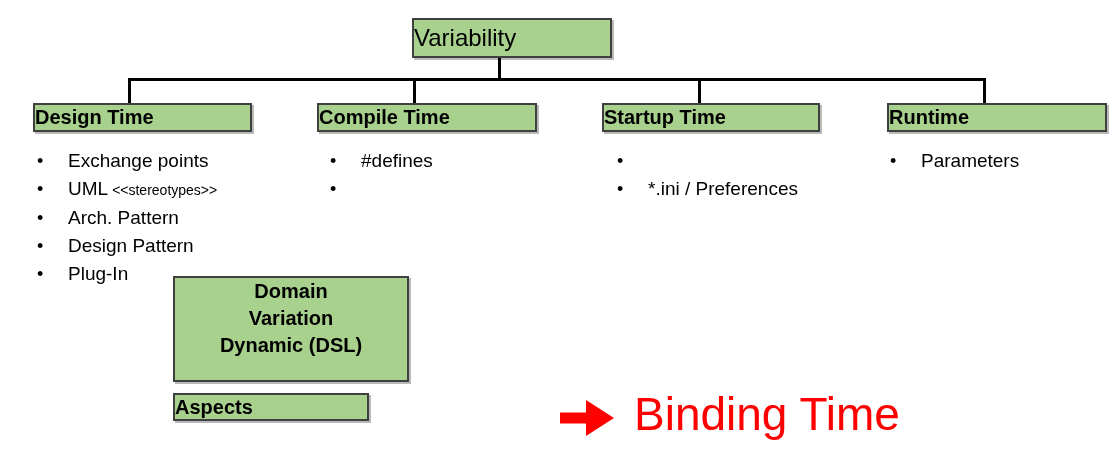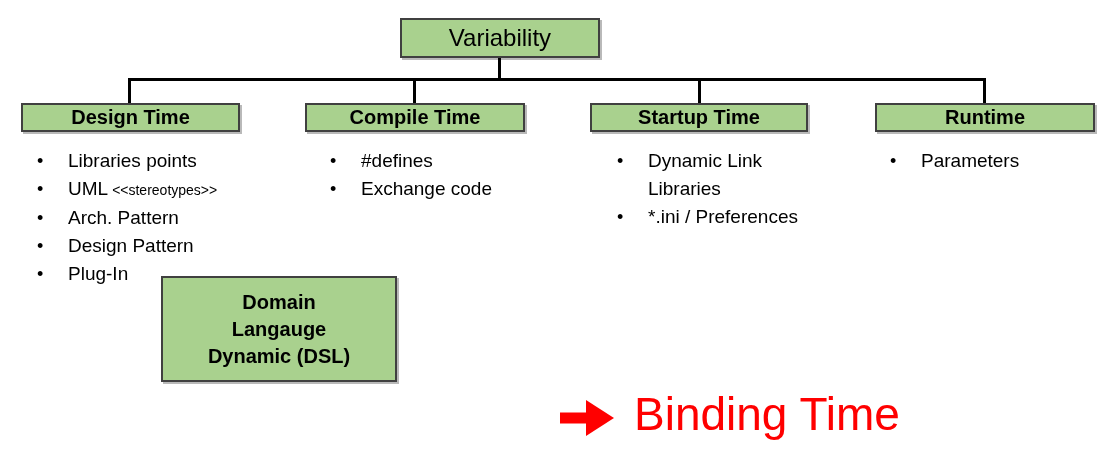--- a/index.html
+++ b/index.html
@@ -20,22 +20,23 @@
     position:relative;
     width:1115px;height:463px;
     background:var(--background);
     overflow:hidden;
   }
   .node{
     position:absolute;
     background:var(--box-fill);
     border:2px solid var(--box-border);
     box-shadow:2px 2px 0 rgba(128,128,128,0.55);
-    display:flex;align-items:center;justify-content:center;
+    display:flex;align-items:center;
     text-align:center;
+    margin-left:12px;
   }
   .node.root{font-size:24px;font-weight:400;}
   .node.header{font-size:20px;font-weight:700;}
   .node.dsl{
     font-size:20px;font-weight:700;
     flex-direction:column;line-height:27px;
   }
   .node.small{font-size:20px;font-weight:700;}
   .conn{position:absolute;background:var(--line);}
   ul.bullets{
@@ -100,21 +101,21 @@
   <div class="node header" style="left:590px;top:103px;width:218px;height:29px">
     <span>Startup Time</span>
   </div>
   <div class="node header" style="left:875px;top:103px;width:220px;height:29px">
     <span>Runtime</span>
   </div>
 
   <ul class="bullets" style="left:35px;top:147px;width:280px">
     <li>
       <span class="dot">•</span>
-      <span>Libraries points</span>
+      <span>Exchange points</span>
     </li>
     <li>
       <span class="dot">•</span>
       <span><span>UML</span><small>&lt;&lt;stereotypes&gt;&gt;</small></span>
     </li>
     <li>
       <span class="dot">•</span>
       <span>Arch. Pattern</span>
     </li>
     <li>
@@ -127,48 +128,49 @@
     </li>
   </ul>
 
   <ul class="bullets" style="left:328px;top:147px;width:240px">
     <li>
       <span class="dot">•</span>
       <span>#defines</span>
     </li>
     <li>
       <span class="dot">•</span>
-      <span>Exchange code</span>
     </li>
   </ul>
 
   <ul class="bullets" style="left:615px;top:147px;width:196px">
     <li>
       <span class="dot">•</span>
-      <span>Dynamic Link Libraries</span>
     </li>
     <li>
       <span class="dot">•</span>
       <span>*.ini / Preferences</span>
     </li>
   </ul>
 
   <ul class="bullets" style="left:888px;top:147px;width:210px">
     <li>
       <span class="dot">•</span>
       <span>Parameters</span>
     </li>
   </ul>
 
   <div class="node dsl" style="left:161px;top:276px;width:236px;height:106px">
     <div>Domain</div>
-    <div>Langauge</div>
+    <div>Variation</div>
     <div>Dynamic (DSL)</div>
   </div>
 
+  <div class="node small" style="left:161px;top:393px;width:196px;height:28px">
+    <span>Aspects</span>
+  </div>
 
   <div class="binding">
     <svg class="arrow" viewBox="0 0 56 40">
       <rect x="0" y="14.5" width="28" height="11" fill="#FF0000"></rect>
       <polygon points="26,2 54,20 26,38" fill="#FF0000"></polygon>
     </svg>
     <span class="label">Binding Time</span>
   </div>
 
 </div>

